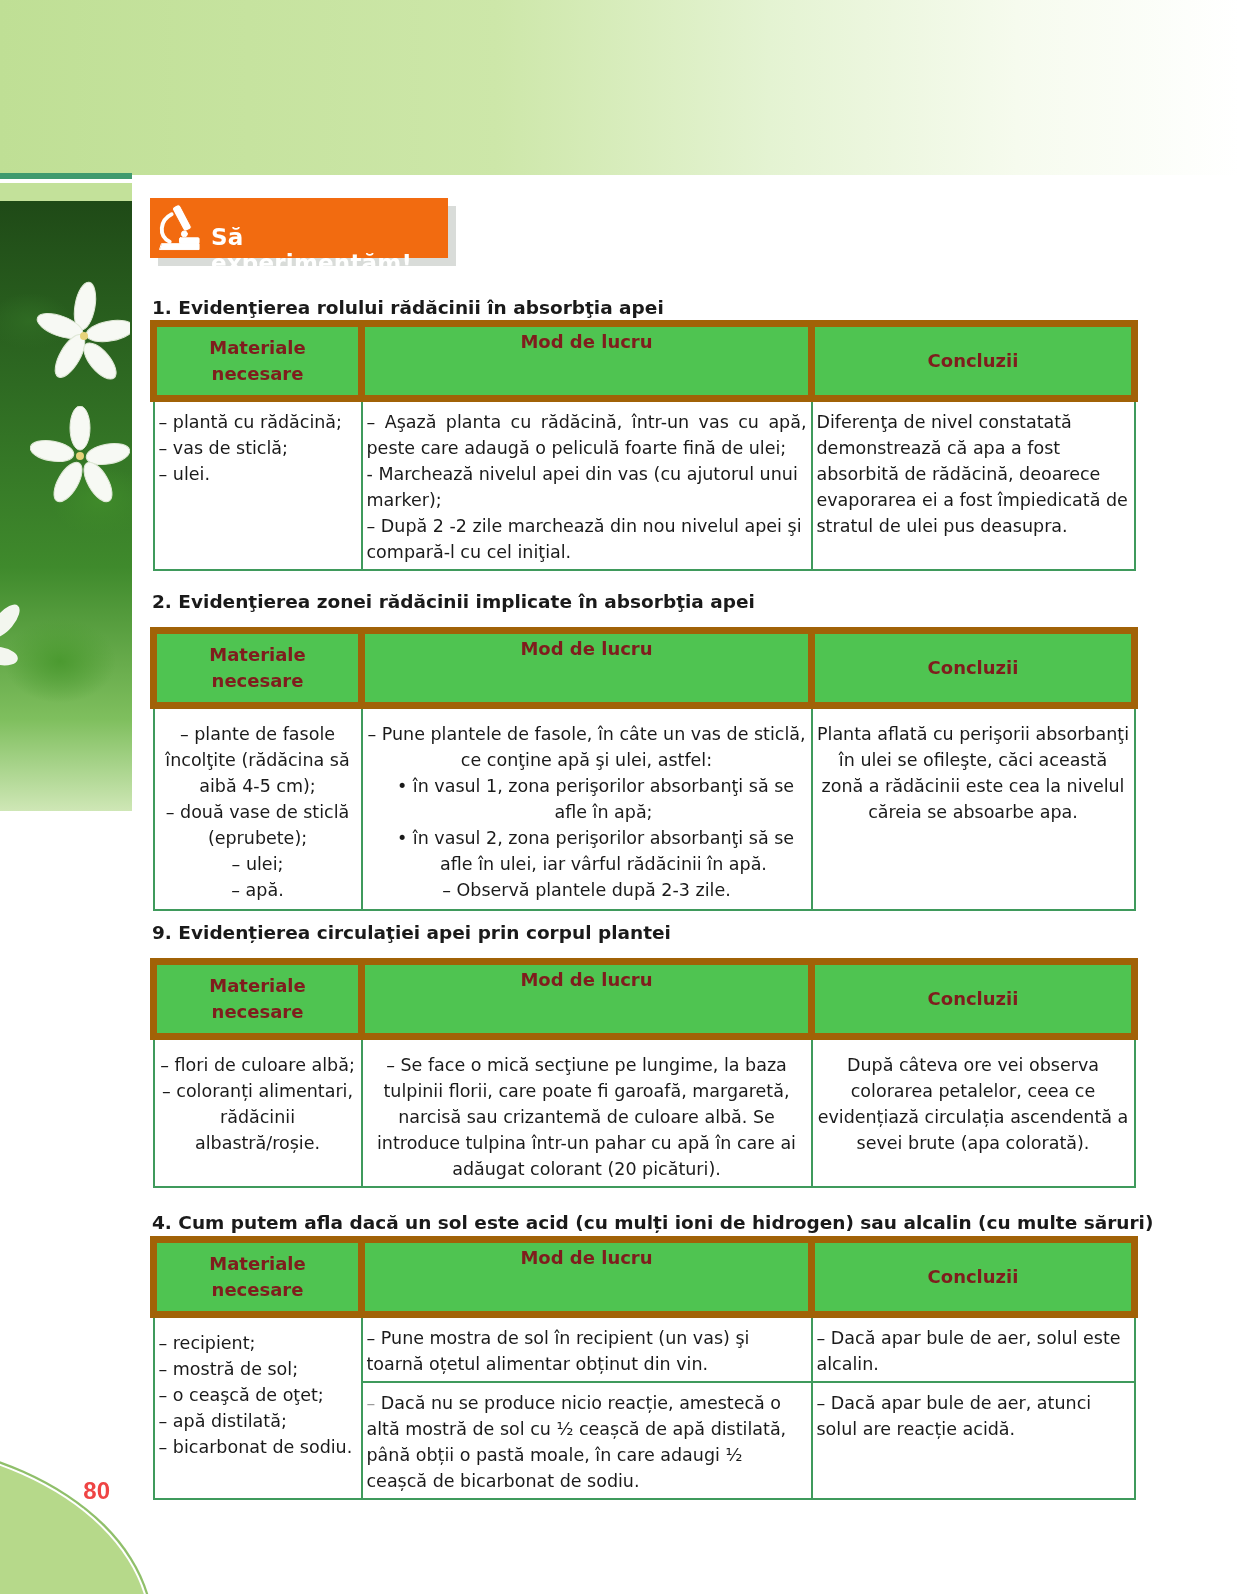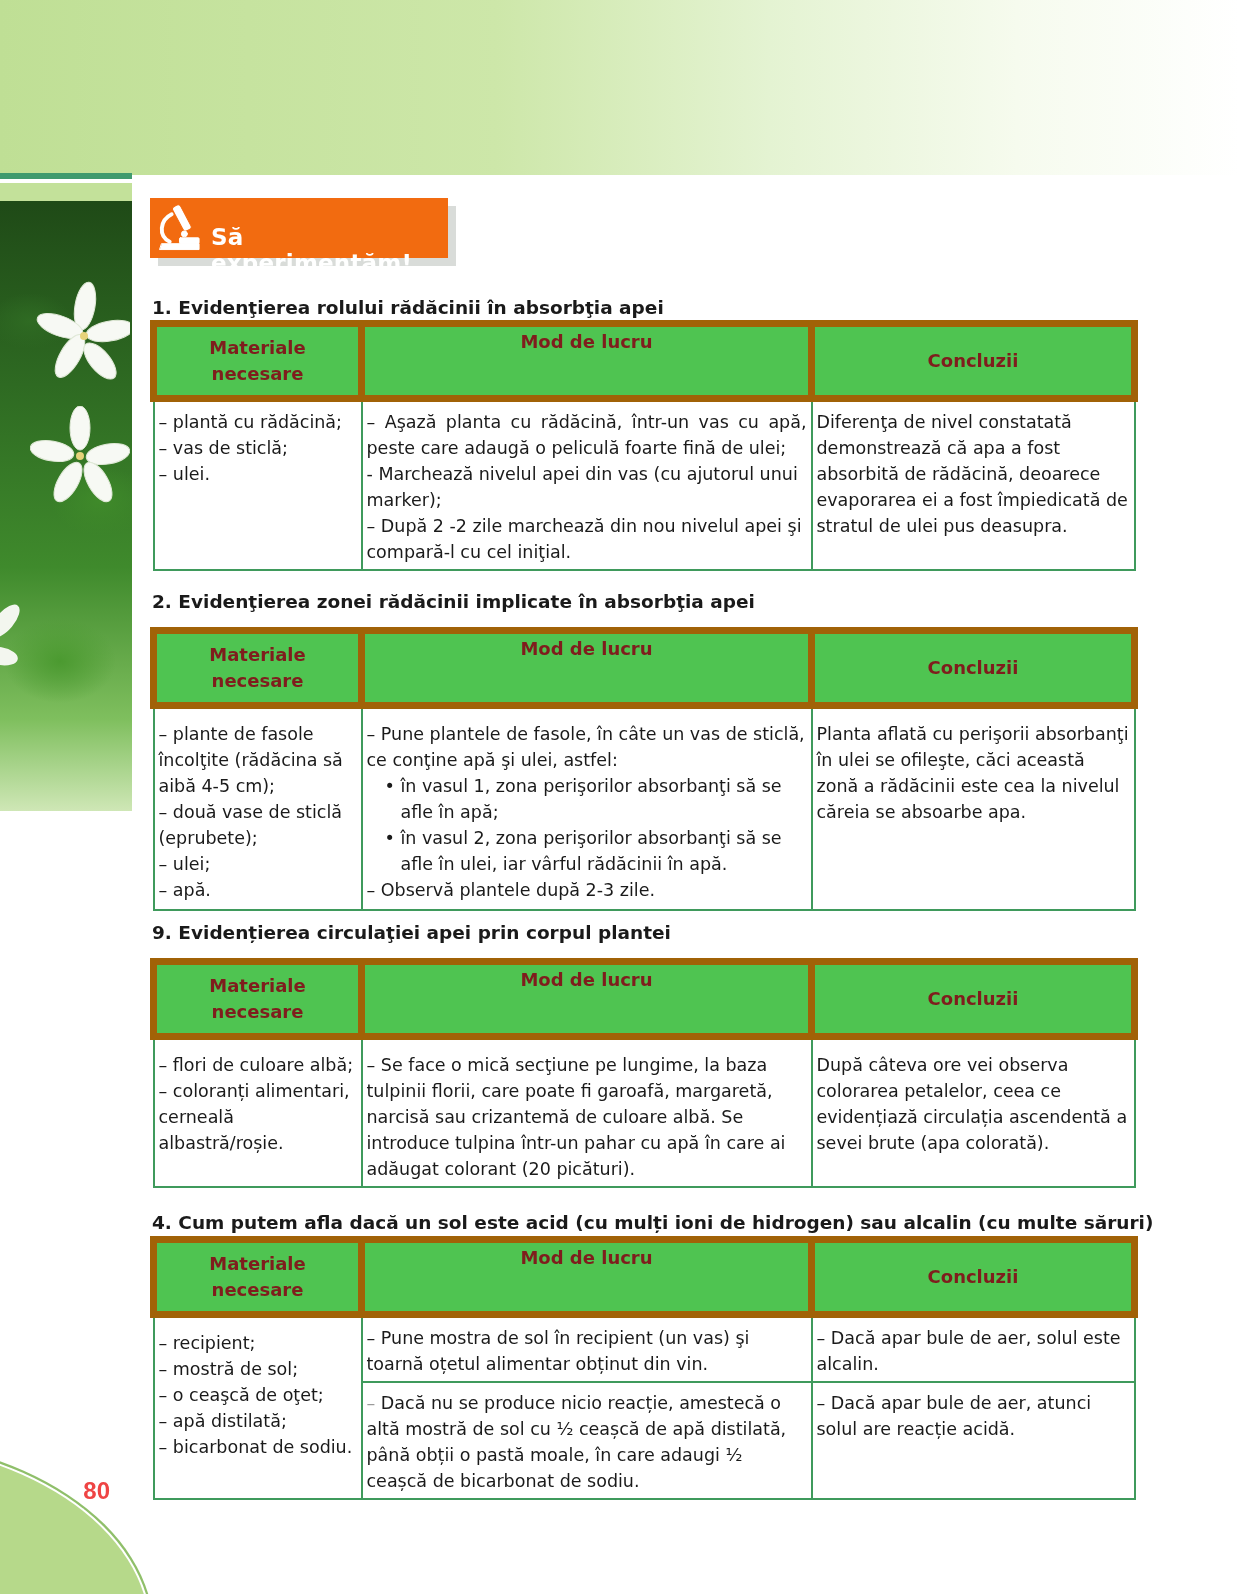--- a/index.html
+++ b/index.html
@@ -81,21 +81,21 @@
     padding: 7px 4px 4px 4px; color: #1a1a1a;
   }
   table.exp td.mod { text-align: left; }
   .line { display: block; white-space: normal; }
   .bullet { display: block; padding-left: 34px; text-indent: -16px; }
   .dash-light { color: #9a9a9a; }
   #t1 { top: 320px; }
   #t2 { top: 627px; }
   #t3 { top: 958px; }
   #t4 { top: 1236px; }
-  #t2 td, #t3 td { padding-top: 12px; }
+  #t2 td, #t3 td { padding-top: 12px; text-align: center; }
 </style>
 </head>
 <body>
 
 <div class="top-banner"></div>
 <div class="left-rule"></div>
 <div class="left-strip-top"></div>
 
 <div class="photo-strip">
   <svg class="flower" style="left:30px;top:80px" width="100" height="110" viewBox="0 0 100 110">
@@ -212,21 +212,21 @@
     </colgroup>
   <tbody>
       <tr>
     <th>Materiale necesare</th>
     <th class="mid">Mod de lucru</th>
     <th>Concluzii</th>
   </tr>
   <tr style="height:146px">
     <td>
       <span class="line">– flori de culoare albă;</span>
-      <span class="line">– coloranți alimentari, cerneală albastră/roșie.</span>
+      <span class="line">– coloranți alimentari, rădăcinii albastră/roșie.</span>
     </td>
     <td class="mod">– Se face o mică secţiune pe lungime, la baza tulpinii florii, care poate fi garoafă, margaretă, narcisă sau crizantemă de culoare albă. Se introduce tulpina într-un pahar cu apă în care ai adăugat colorant (20 picături).</td>
     <td>După câteva ore vei observa colorarea petalelor, ceea ce evidențiază circulația ascendentă a sevei brute (apa colorată).</td>
   </tr>
 </tbody>
   </table>
 
 <div class="section-title" style="top:1212px">4. Cum putem afla dacă un sol este acid (cu mulți ioni de hidrogen) sau alcalin (cu multe săruri)</div>
 <table class="exp" id="t4">
   <colgroup>

